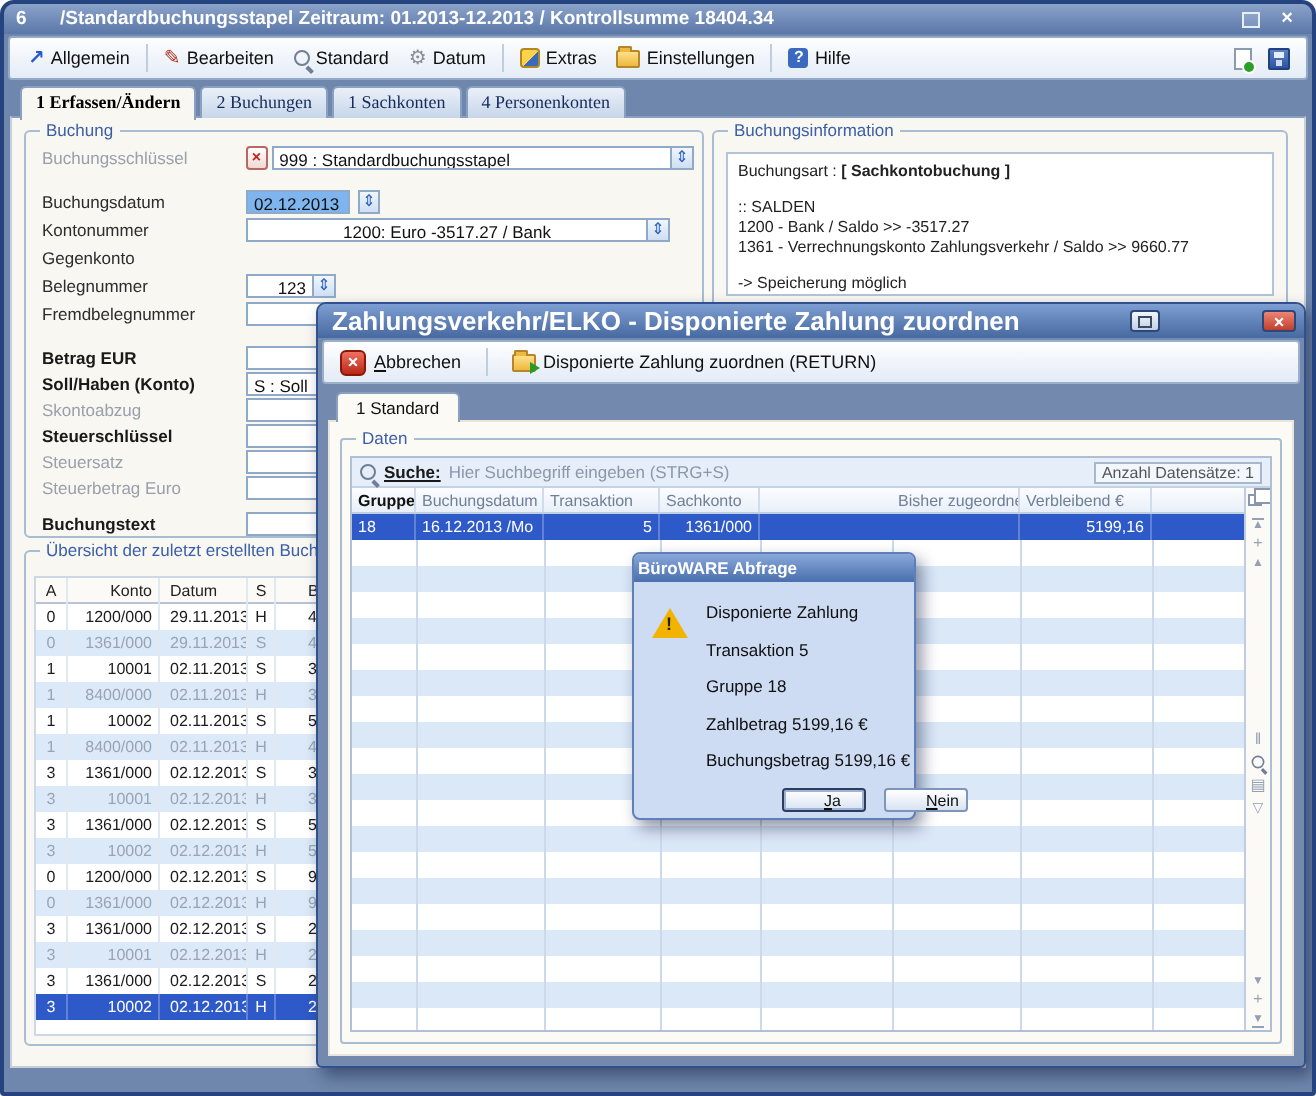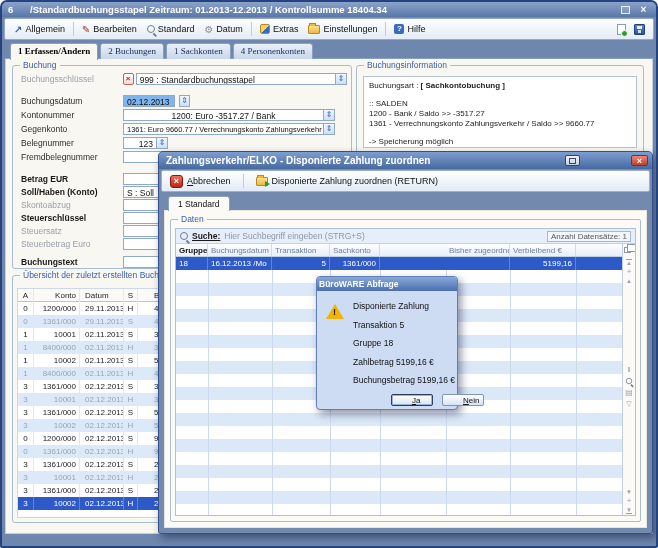--- a/index.html
+++ b/index.html
@@ -113,21 +113,21 @@
   .urow.muted { background: #dce9f8; color: #98a4b4; }
   .urow.selected { background: #2e59c8; color: #fff; }
   .urow.selected span { border-right-color: rgba(255,255,255,.25); }
 
   
   .dialog { position: absolute; left: 156px; top: 149px; width: 495px; height: 383px; z-index: 10;
             background: #7389ad; border: 1px solid #31508e; border-radius: 5px 5px 3px 3px;
             box-shadow: 3px 4px 8px rgba(5,15,50,.45); }
   .dlg-title { height: 17px; display: flex; align-items: center; padding: 0 4px 0 7px;
                background: linear-gradient(#7e9ed2, #46699f); border-radius: 4px 4px 0 0;
-               color: #fff; font-weight: bold; font-size: 10px; gap: 48px; }
+               color: #fff; font-weight: bold; font-size: 13px; gap: 48px; }
   .dlg-title .dttl { flex: 1; white-space: nowrap; overflow: hidden; }
   .dbtn { width: 15px; height: 11px; margin-left: 3px; border-radius: 2px; border: 1px solid #2d4878;
           display: flex; align-items: center; justify-content: center; }
   .dbtn.rest { background: linear-gradient(#f2f6fb, #c2d0e4); }
   .dbtn.rest::before { content: ""; width: 5px; height: 4px; border: 1px solid #3a4a66; }
   .dbtn.close { width: 17px; background: linear-gradient(#ee8576, #c13f2c); color: #fff; }
   .dbtn.close::before { content: "×"; font-size: 9px; font-weight: bold; }
   .dlg-toolbar { margin: 1px 2px; height: 22px; background: linear-gradient(#feffff, #e3ebf6);
                  border: 1px solid #9cb0cc; border-radius: 2px; display: flex; align-items: center;
                  padding: 0 5px; gap: 6px; font-size: 9px; color: #101010; }
@@ -292,24 +292,20 @@
       <div class="frow" style="top:42px;">
         <span class="lbl">Kontonummer</span>
         <span class="combo" style="width:212px;">
           <span class="cval center">1200: Euro -3517.27 / Bank</span>
           <span class="cbtn"></span>
         </span>
       </div>
 
       <div class="frow" style="top:56px;">
         <span class="lbl">Gegenkonto</span>
-        <span class="combo" style="width:212px;">
-          <span class="cval center tiny">1361: Euro 9660.77 / Verrechnungskonto Zahlungsverkehr</span>
-          <span class="cbtn"></span>
-        </span>
       </div>
 
       <div class="frow" style="top:70px;">
         <span class="lbl">Belegnummer</span>
         <span class="field num" style="width:34px;">123</span>
         <span class="spin attached"></span>
       </div>
 
       <div class="frow" style="top:84px;">
         <span class="lbl">Fremdbelegnummer</span>

